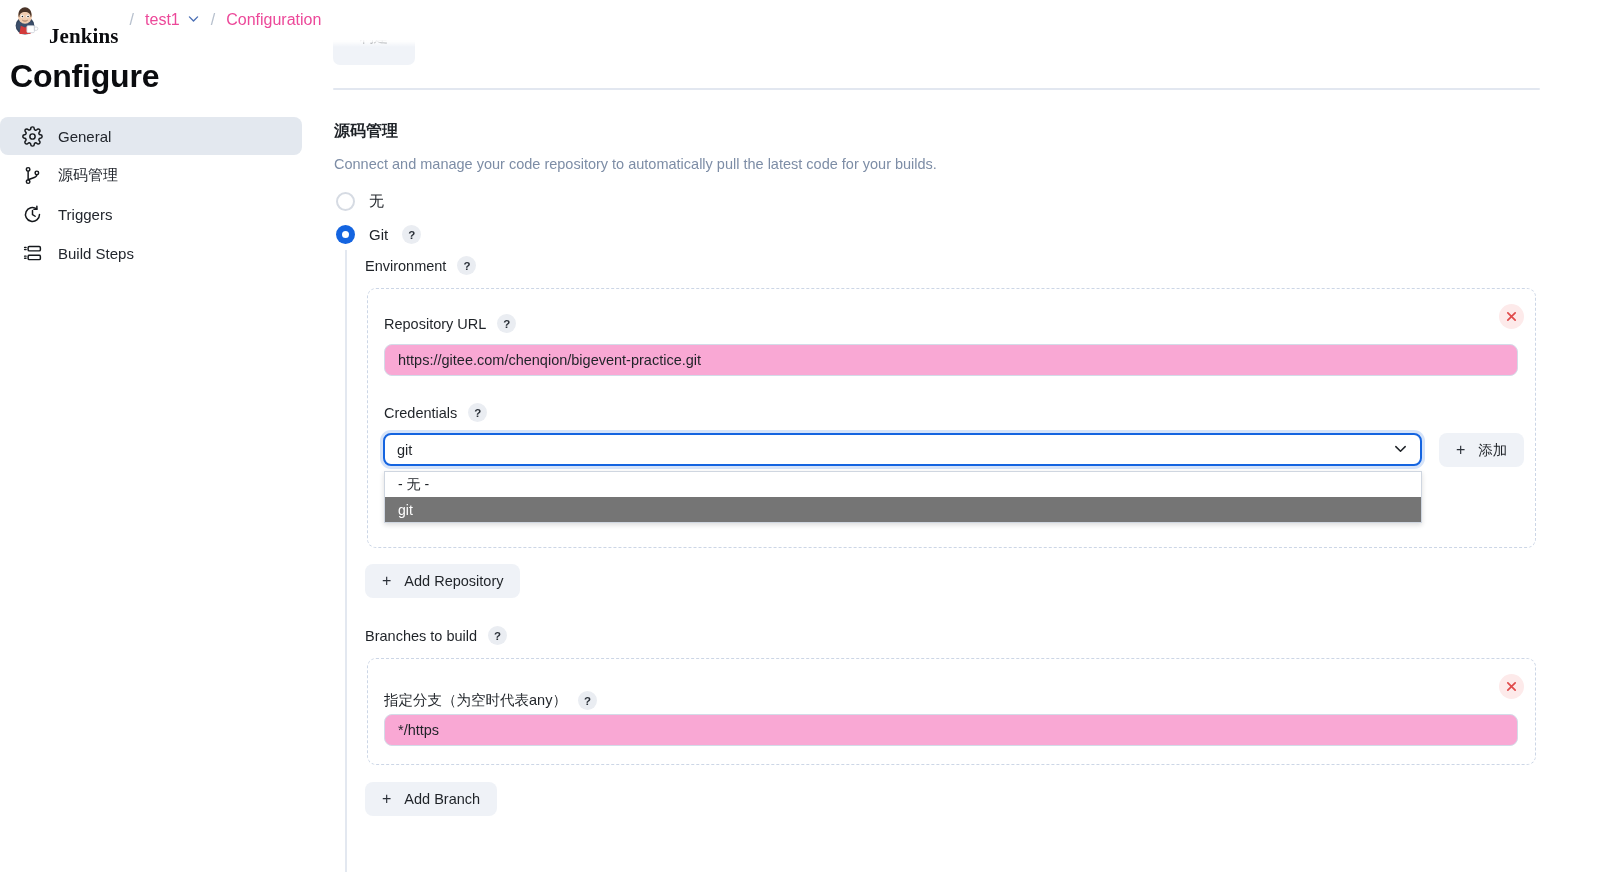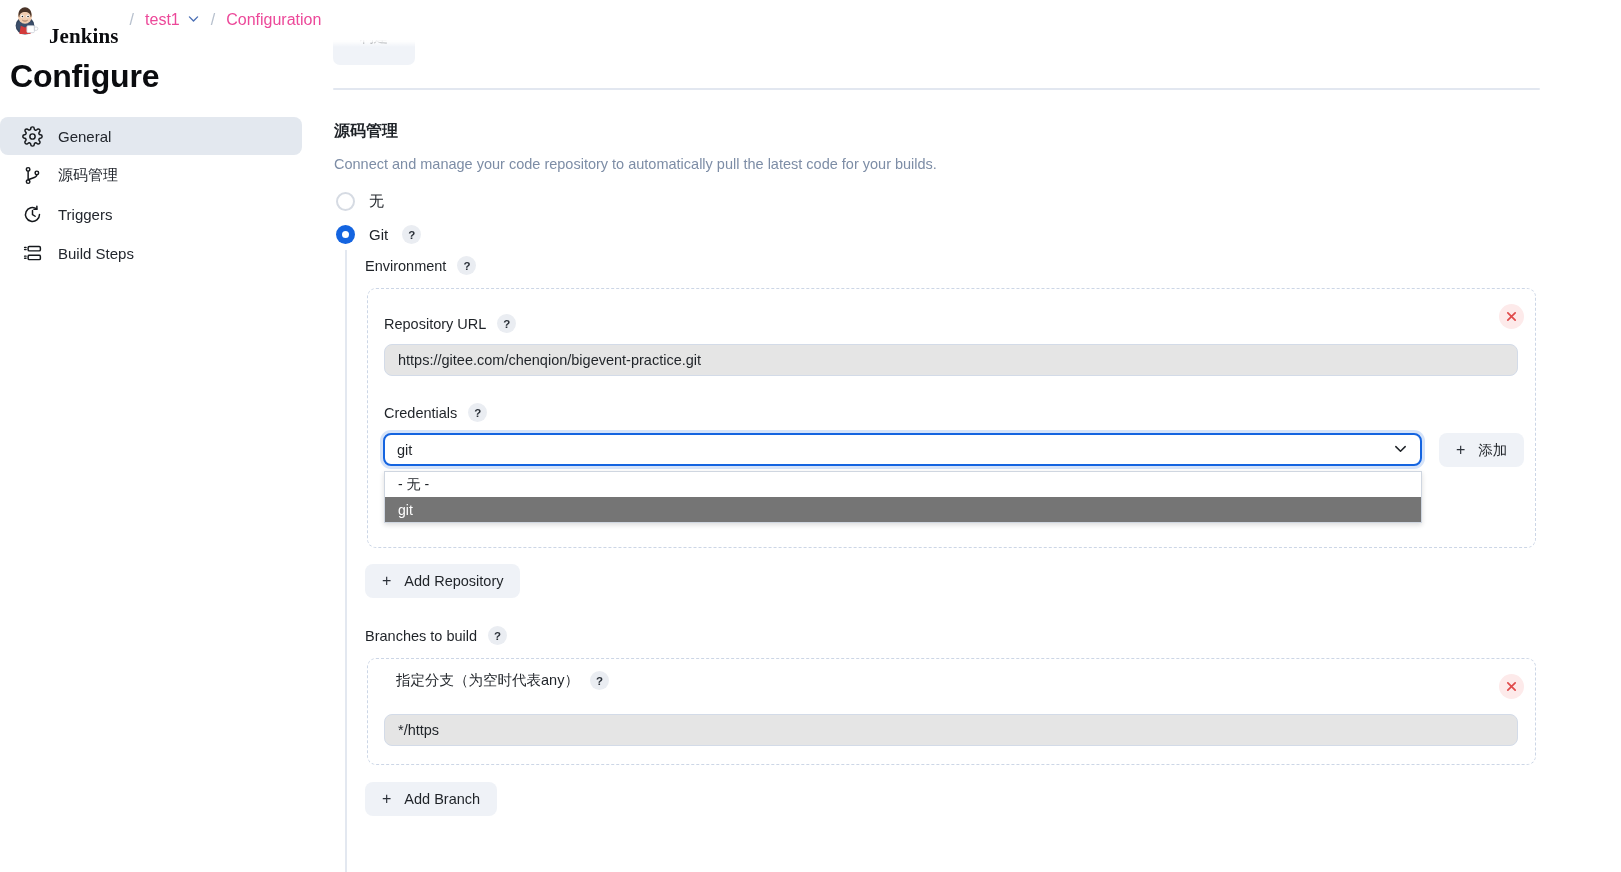--- a/index.html
+++ b/index.html
@@ -122,21 +122,21 @@
     background: #ffffff;
   }
   .del-btn {
     position: absolute; width: 25px; height: 25px; border-radius: 50%;
     background: #fdeaea; color: #e04b4b;
     display: flex; align-items: center; justify-content: center;
     font-size: 14px; font-weight: 600; cursor: pointer; line-height: 1;
   }
 
   .txt-input {
-    border: 1.5px solid #d3dbe8; border-radius: 8px; background: #e5e5e5;
+    border: 1.5px solid #d3dbe8; border-radius: 8px; background: #f9a8d4;
     height: 32px; width: 100%; padding: 0 13px;
     font-size: 14.5px; color: #1f2328;
     font-family: "Liberation Sans", "DejaVu Sans", sans-serif;
     display: flex; align-items: center;
   }
 
   
   #cred-select {
     position: absolute; left: 50px; top: 433px; width: 1039px; height: 33px;
     border: 2px solid #1464e0; border-radius: 8px; background: #fff;
@@ -338,21 +338,21 @@
   </div>
 
   <div class="dashed-block" style="left:34px; top:658px; width:1169px; height:107px;">
 
     <div class="del-btn" style="right:11px; top:15px;">
       <svg width="11" height="11" viewBox="0 0 12 12" aria-hidden="true">
         <path d="M2 2l8 8M10 2l-8 8" stroke="currentColor" stroke-width="1.9" stroke-linecap="round"></path>
       </svg>
     </div>
 
-    <div class="field-label" style="position:absolute; left:16px; top:12px;margin-left:12px;">
+    <div class="field-label" style="position:absolute; left:16px; top:32px;">
       <span>指定分支（为空时代表any）</span>
       <span class="help">?</span>
     </div>
 
     <div style="position:absolute; left:16px; top:55px; width:1134px;">
       <div class="txt-input">*/https</div>
     </div>
   </div>
 
   <button class="btn-soft" style="left:32px; top:782px;">

